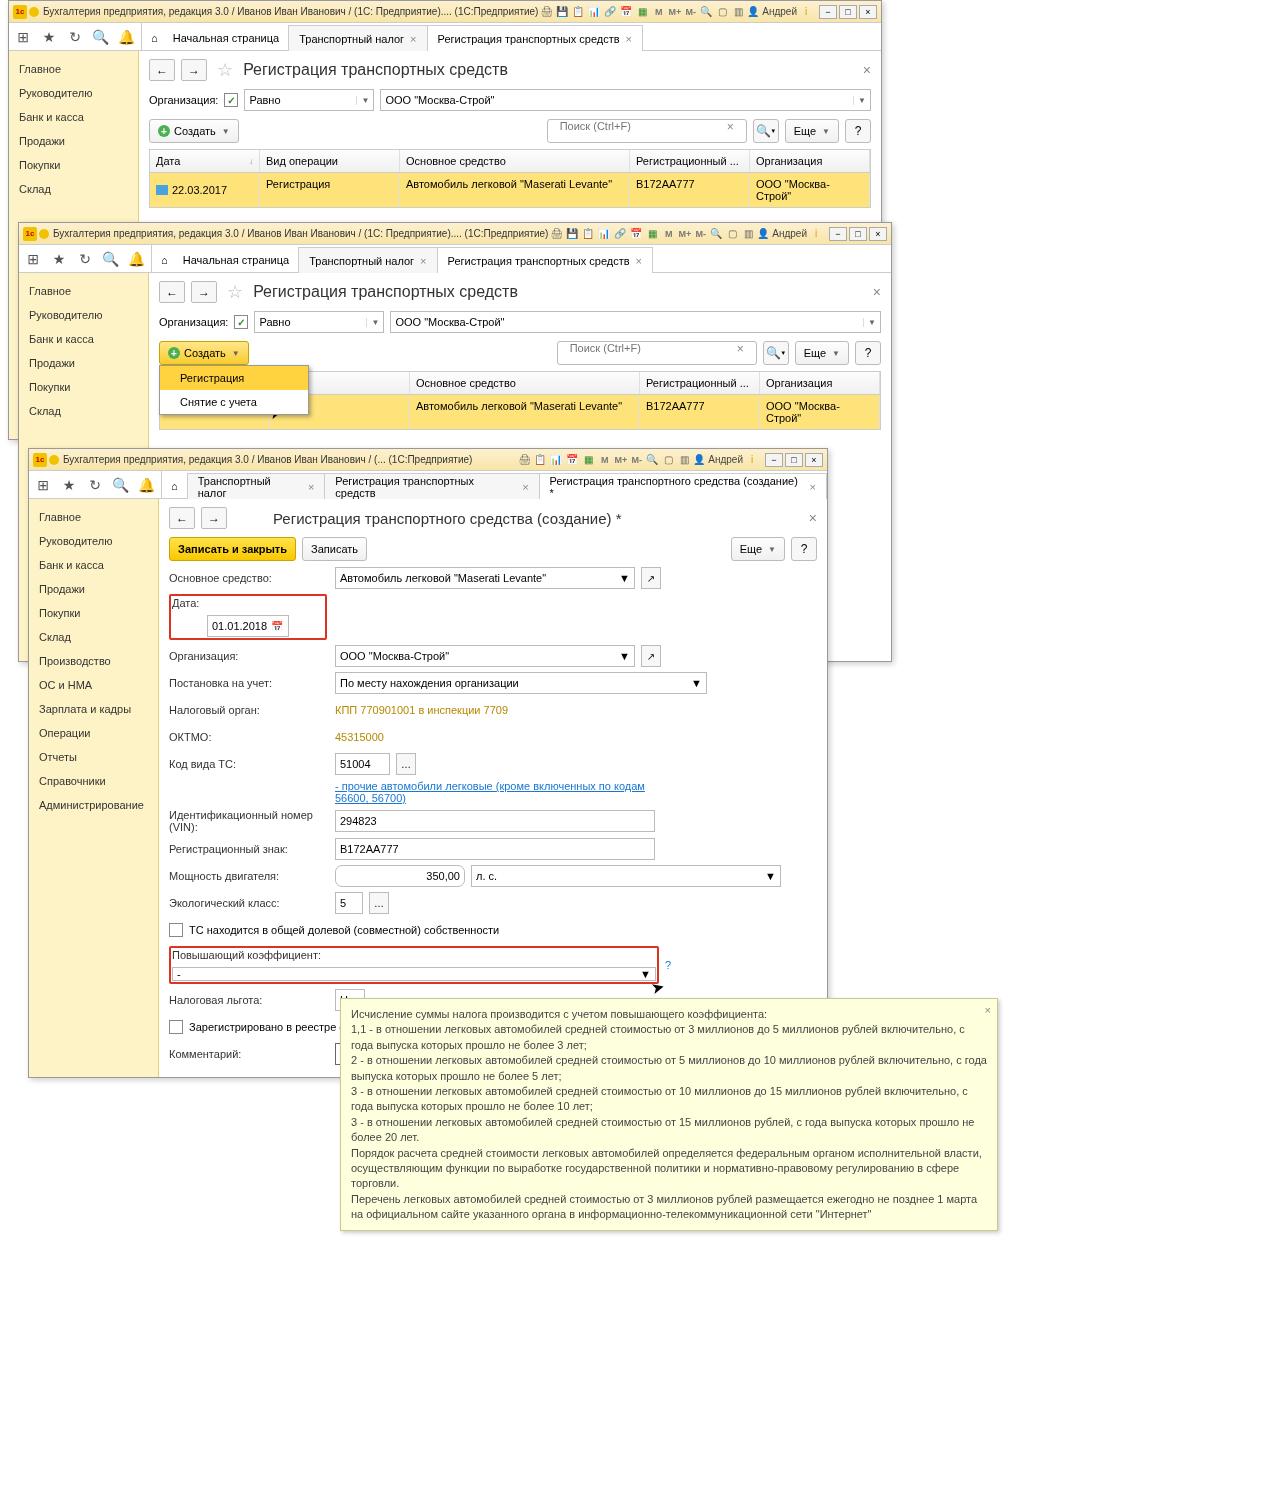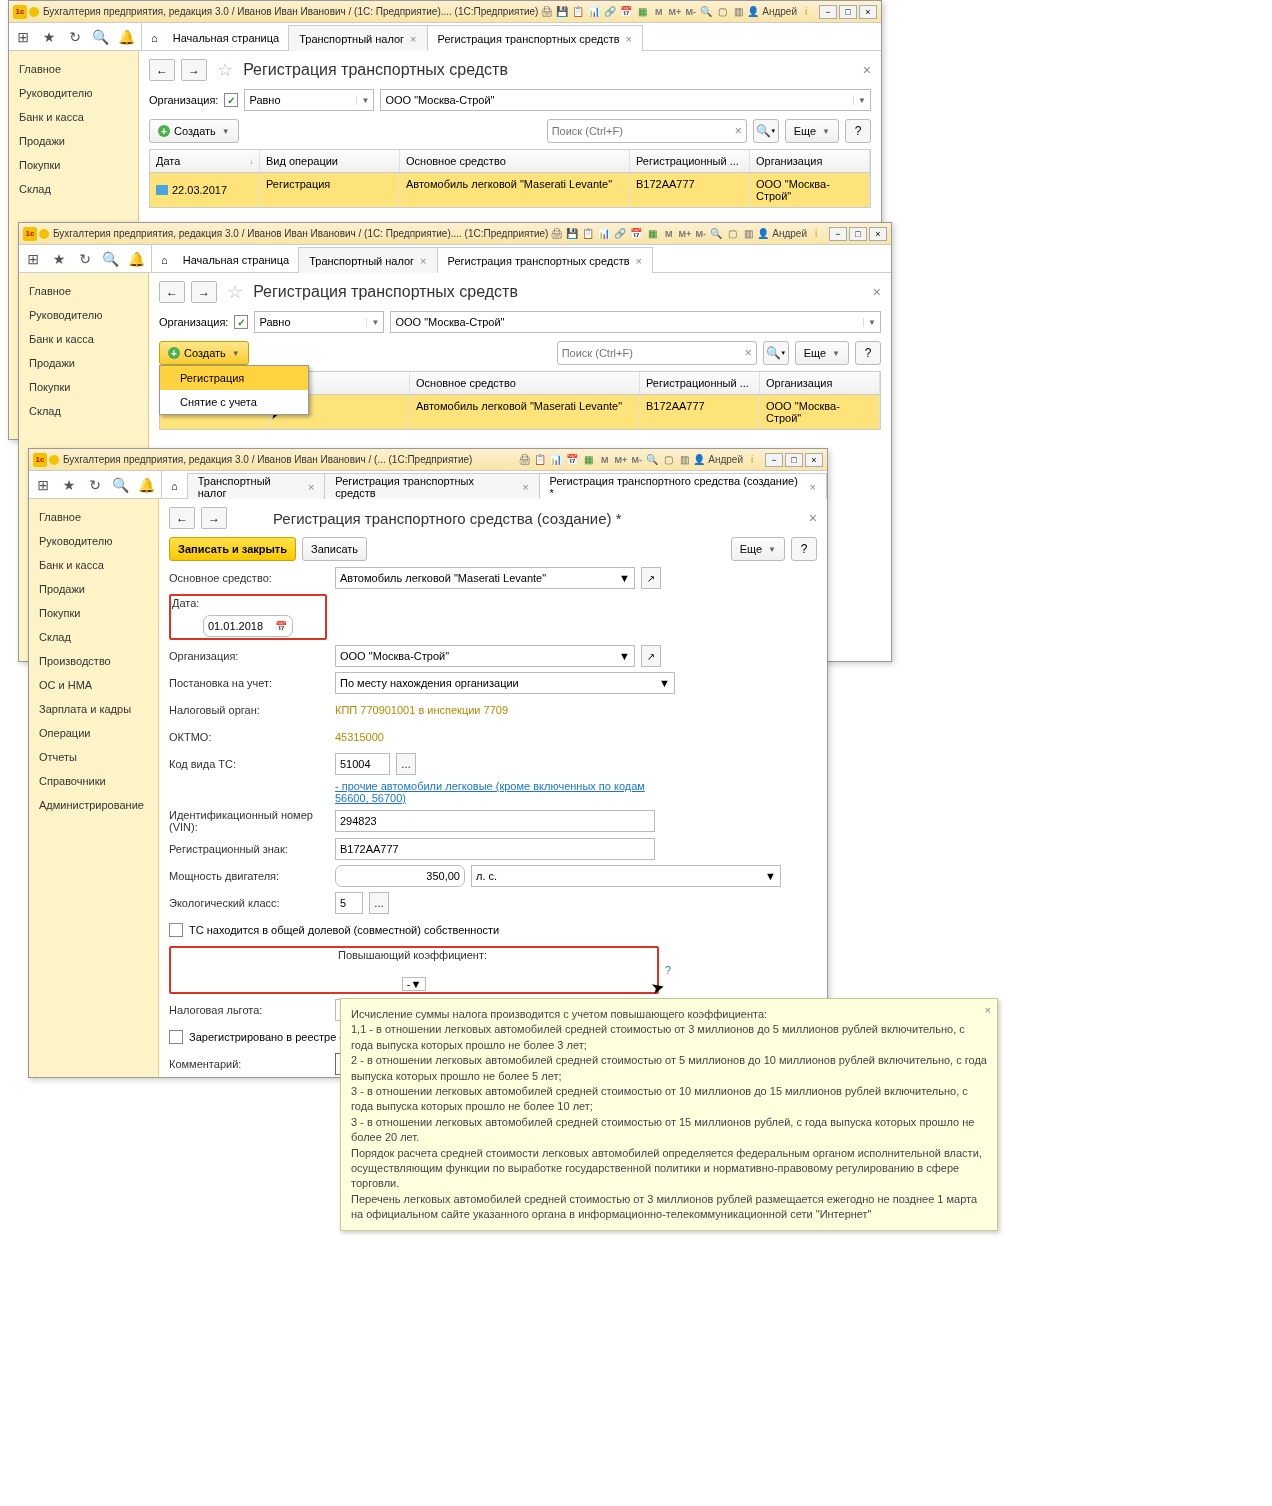--- a/index.html
+++ b/index.html
@@ -43,21 +43,21 @@
 
 .filter-row { display: flex; align-items: center; gap: 6px; margin-bottom: 8px; font-size: 11px; }
 .chk { width: 14px; height: 14px; border: 1px solid #888; display: inline-flex; align-items: center; justify-content: center; color: #2a8a2a; font-size: 10px; font-weight: bold; }
 .select-box { height: 22px; border: 1px solid #bbb; background: #fff; display: flex; align-items: center; padding: 0 4px; }
 .select-box .dd-arrow { margin-left: auto; font-size: 8px; color: #666; padding-left: 4px; border-left: 1px solid #ddd; }
 
 .toolbar-row { display: flex; align-items: center; gap: 6px; margin-bottom: 6px; }
 .btn { height: 24px; border: 1px solid #bbb; background: linear-gradient(#fdfdfd, #f0f0f0); padding: 0 8px; display: flex; align-items: center; gap: 4px; font-size: 11px; border-radius: 3px; cursor: pointer; }
 .btn .plus { width: 12px; height: 12px; background: #4caf50; border-radius: 50%; color: #fff; display: flex; align-items: center; justify-content: center; font-size: 10px; font-weight: bold; }
 .btn .dd-arrow { font-size: 8px; color: #666; margin-left: 2px; }
-.search-fld { flex: 0 0 200px; height: 24px; border: 1px solid #bbb; display: flex; align-items: center; padding: 0 4px; margin-left: auto; border-radius: 3px; }
+.search-fld { flex: 0 0 200px; height: 24px; border: 1px solid #bbb; display: flex; align-items: flex-start; padding: 0 12px; margin-left: auto; border-radius: 3px; }
 .search-fld input { border: none; outline: none; flex: 1; font-size: 11px; color: #888; }
 .search-fld .clr { color: #888; font-size: 12px; }
 .icon-btn { width: 26px; height: 24px; border: 1px solid #bbb; background: #f7f7f7; display: flex; align-items: center; justify-content: center; border-radius: 3px; font-size: 12px; }
 
 .grid { border: 1px solid #ccc; }
 .grid-hdr { display: flex; background: linear-gradient(#fdfdfd, #f0f0f0); border-bottom: 1px solid #ccc; }
 .grid-cell { padding: 5px 6px; font-size: 11px; border-right: 1px solid #e0e0e0; }
 .grid-row { display: flex; }
 .grid-row.selected { background: #fee27a; }
 .col-date { width: 110px; display: flex; align-items: center; gap: 4px; }
@@ -419,37 +419,37 @@
         <span class="form-label">Основное средство:</span>
         <div class="form-input" style="width:300px;">
             <span>Автомобиль легковой "Maserati Levante"</span>
             <span class="dd-arrow" style="margin-left:auto;">▼</span>
           </div>
         <div class="small-btn">↗</div>
       </div>
       <div class="form-row">
         <span class="red-box" style="display:flex; align-items:center; gap:6px;">
           <span class="form-label" style="width:152px;">Дата:</span>
-          <div class="form-input" style="width:90px;border-radius:7px;">
+          <div class="form-input" style="width:82px;">
               <span>01.01.2018</span>
               <span style="margin-left:auto;font-size:10px;">📅</span>
             </div>
         </span>
       </div>
       <div class="form-row">
         <span class="form-label">Организация:</span>
         <div class="form-input" style="width:300px;">
             <span>ООО "Москва-Строй"</span>
             <span class="dd-arrow" style="margin-left:auto;">▼</span>
           </div>
         <div class="small-btn">↗</div>
       </div>
       <div class="form-row">
         <span class="form-label">Постановка на учет:</span>
-        <div class="form-input" style="width:340px;">
+        <div class="form-input" style="width:372px;">
             <span>По месту нахождения организации</span>
             <span class="dd-arrow" style="margin-left:auto;">▼</span>
           </div>
       </div>
       <div class="form-row">
         <span class="form-label">Налоговый орган:</span>
         <span style="color:#b58900;">КПП 770901001 в инспекции 7709</span>
       </div>
       <div class="form-row">
         <span class="form-label">ОКТМО:</span>
@@ -493,21 +493,21 @@
         <div class="form-input" style="width:28px;">
             <span>5</span>
           </div>
         <div class="small-btn">…</div>
       </div>
       <div class="form-row">
         <span class="chk" style="color:transparent;">✓</span>
         <span>ТС находится в общей долевой (совместной) собственности</span>
       </div>
       <div class="form-row">
-        <span class="red-box" style="display:flex; align-items:center; gap:16px; width:490px;">
+        <span class="red-box" style="display:flex; gap:6px; width:490px;">
           <span class="form-label" style="width:152px;">Повышающий коэффициент:</span>
           <div class="form-input" style="flex:1;">
               <span>-</span>
               <span class="dd-arrow" style="margin-left:auto;">▼</span>
             </div>
         </span>
         <span class="link" style="text-decoration:none;">?</span>
       </div>
       <div class="form-row">
         <span class="form-label">Налоговая льгота:</span>

